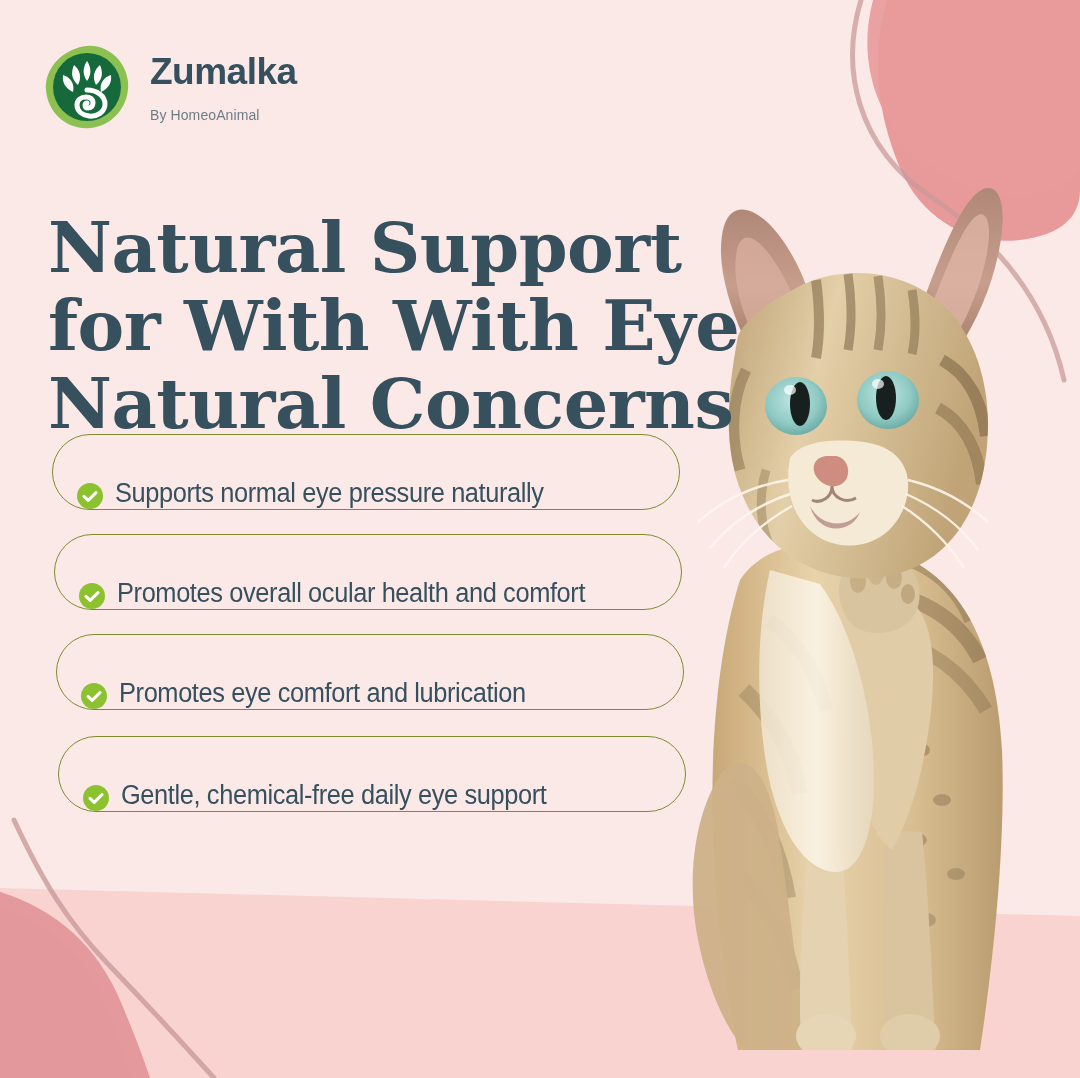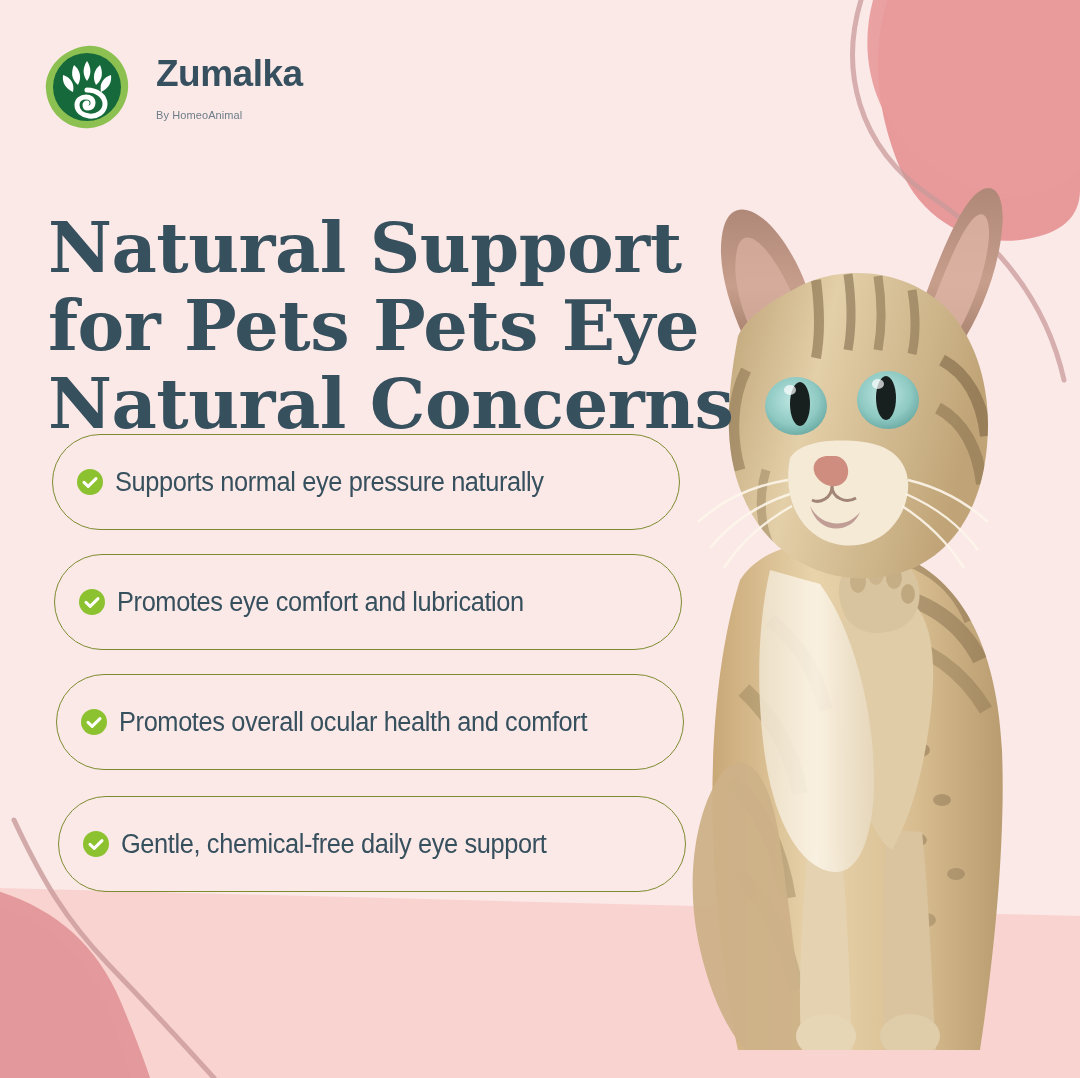--- a/index.html
+++ b/index.html
@@ -24,21 +24,21 @@
     height: 1078px;
   }
 
   
   .brand {
     position: absolute;
     left: 44px;
     top: 44px;
     display: flex;
     align-items: center;
-    gap: 26px;
+    gap: 20px;
     z-index: 6;
   }
   .logo-mark {
     position: relative;
     width: 86px;
     height: 86px;
     flex: 0 0 auto;
   }
   .brand-text {
     display: flex;
@@ -47,21 +47,21 @@
     margin-top: 2px;
   }
   .brand-name {
     font-size: 37px;
     font-weight: bold;
     color: #36505f;
     letter-spacing: -0.5px;
     line-height: 1.02;
   }
   .brand-sub {
-    font-size: 11px;
+    font-size: 14px;
     color: #6d7d88;
     margin-top: 17px;
     letter-spacing: 0.1px;
   }
 
   
   .headline {
     position: absolute;
     left: 48px;
     top: 162px;
@@ -83,26 +83,26 @@
   .pills {
     position: absolute;
     left: 52px;
     top: 434px;
     z-index: 6;
   }
   .pill {
     position: relative;
     box-sizing: border-box;
     width: 628px;
-    height: 96px;
+    height: 76px;
     border: 1.6px solid #7c8b2e;
     border-radius: 48px;
     background: transparent;
     display: flex;
-    align-items: center;
+    align-items: flex-end;
     padding-left: 24px;
     margin-bottom: 24px;
   }
   .pill:nth-child(2) { margin-left: 2px; }
   .pill:nth-child(3) { margin-left: 4px; margin-bottom: 26px; }
   .pill:nth-child(4) { margin-left: 6px; margin-bottom: 8px; }
 
   .check-icon {
     flex: 0 0 auto;
     width: 26px;
@@ -307,48 +307,48 @@
       </svg>
     </div>
     <div class="brand-text">
       <div class="brand-name">Zumalka</div>
       <div class="brand-sub">By HomeoAnimal</div>
     </div>
   </div>
 
   <h1 class="headline">
     <span class="hl-line">Natural Support</span>
-    <span class="hl-line">for Pets Pets Eye</span>
+    <span class="hl-line">for With With Eye</span>
     <span class="hl-line">Natural Concerns</span>
   </h1>
 
   <div class="pills">
 
     <div class="pill">
       <svg class="check-icon" viewBox="0 0 26 26" xmlns="http://www.w3.org/2000/svg">
         <circle cx="13" cy="13" r="13" fill="#8cc12f"></circle>
         <path d="M7 13.4 L11.2 17.4 L19 9.6" fill="none" stroke="#ffffff" stroke-width="3" stroke-linecap="round" stroke-linejoin="round"></path>
       </svg>
       <span class="pill-label">Supports normal eye pressure naturally</span>
     </div>
 
     <div class="pill">
       <svg class="check-icon" viewBox="0 0 26 26" xmlns="http://www.w3.org/2000/svg">
         <circle cx="13" cy="13" r="13" fill="#8cc12f"></circle>
         <path d="M7 13.4 L11.2 17.4 L19 9.6" fill="none" stroke="#ffffff" stroke-width="3" stroke-linecap="round" stroke-linejoin="round"></path>
       </svg>
-      <span class="pill-label">Promotes eye comfort and lubrication</span>
+      <span class="pill-label">Promotes overall ocular health and comfort</span>
     </div>
 
     <div class="pill">
       <svg class="check-icon" viewBox="0 0 26 26" xmlns="http://www.w3.org/2000/svg">
         <circle cx="13" cy="13" r="13" fill="#8cc12f"></circle>
         <path d="M7 13.4 L11.2 17.4 L19 9.6" fill="none" stroke="#ffffff" stroke-width="3" stroke-linecap="round" stroke-linejoin="round"></path>
       </svg>
-      <span class="pill-label">Promotes overall ocular health and comfort</span>
+      <span class="pill-label">Promotes eye comfort and lubrication</span>
     </div>
 
     <div class="pill">
       <svg class="check-icon" viewBox="0 0 26 26" xmlns="http://www.w3.org/2000/svg">
         <circle cx="13" cy="13" r="13" fill="#8cc12f"></circle>
         <path d="M7 13.4 L11.2 17.4 L19 9.6" fill="none" stroke="#ffffff" stroke-width="3" stroke-linecap="round" stroke-linejoin="round"></path>
       </svg>
       <span class="pill-label">Gentle, chemical-free daily eye support</span>
     </div>
 

